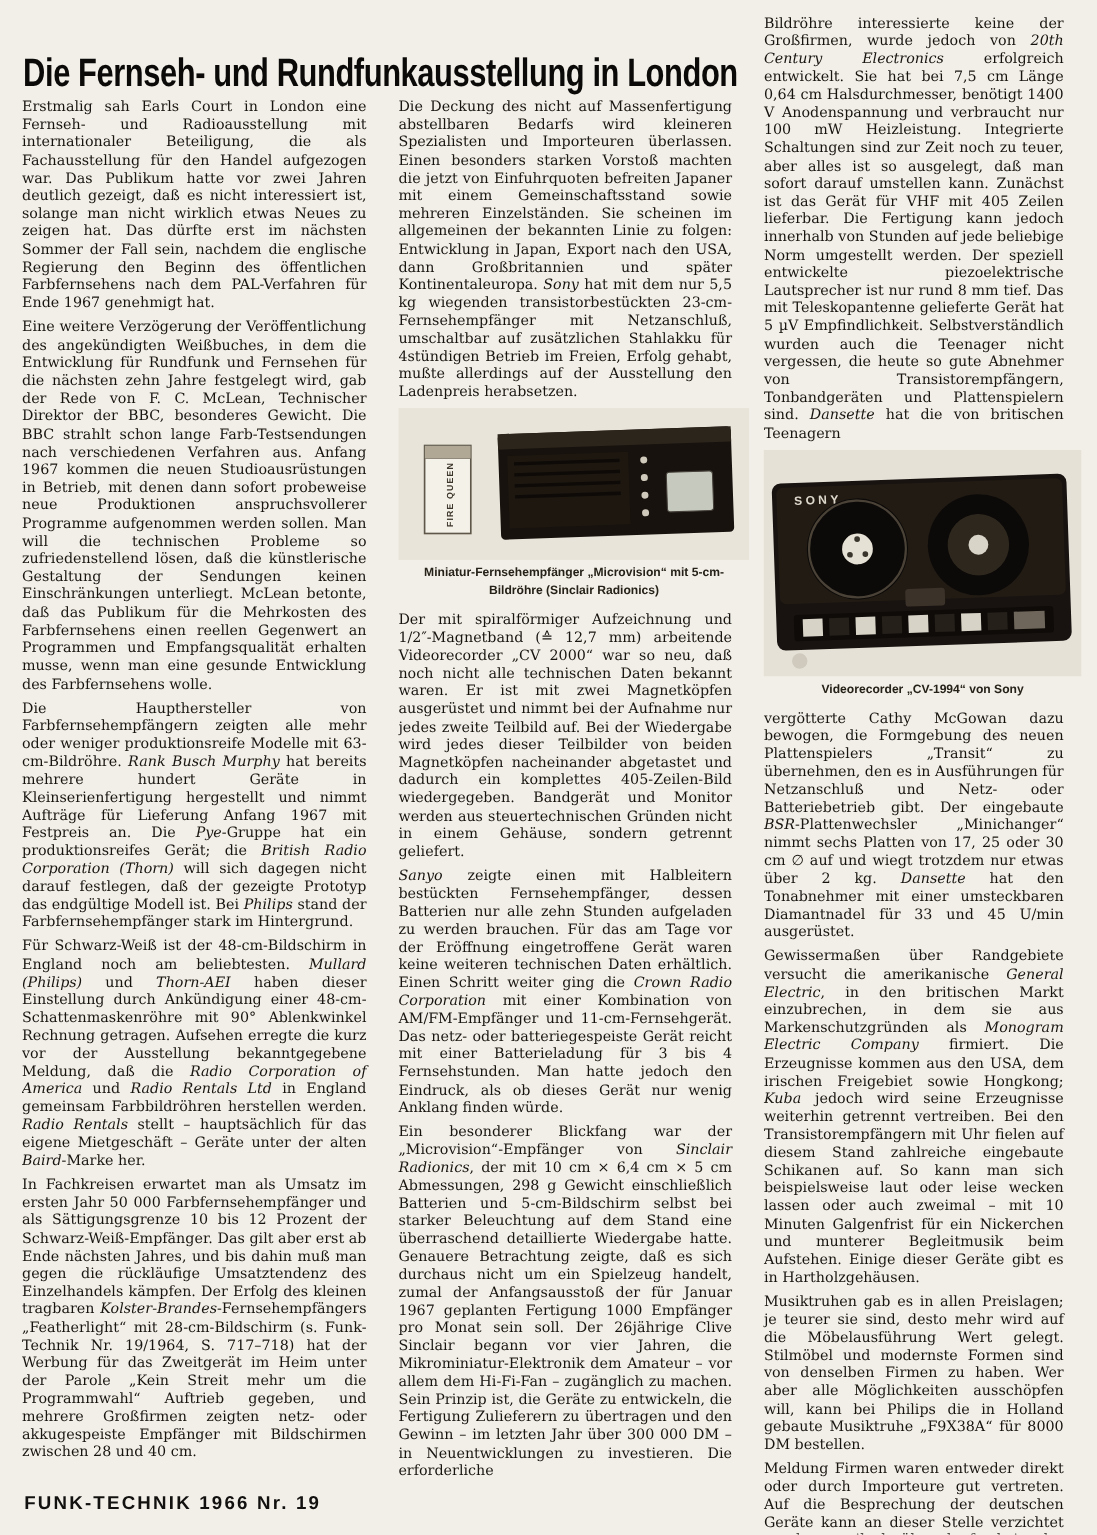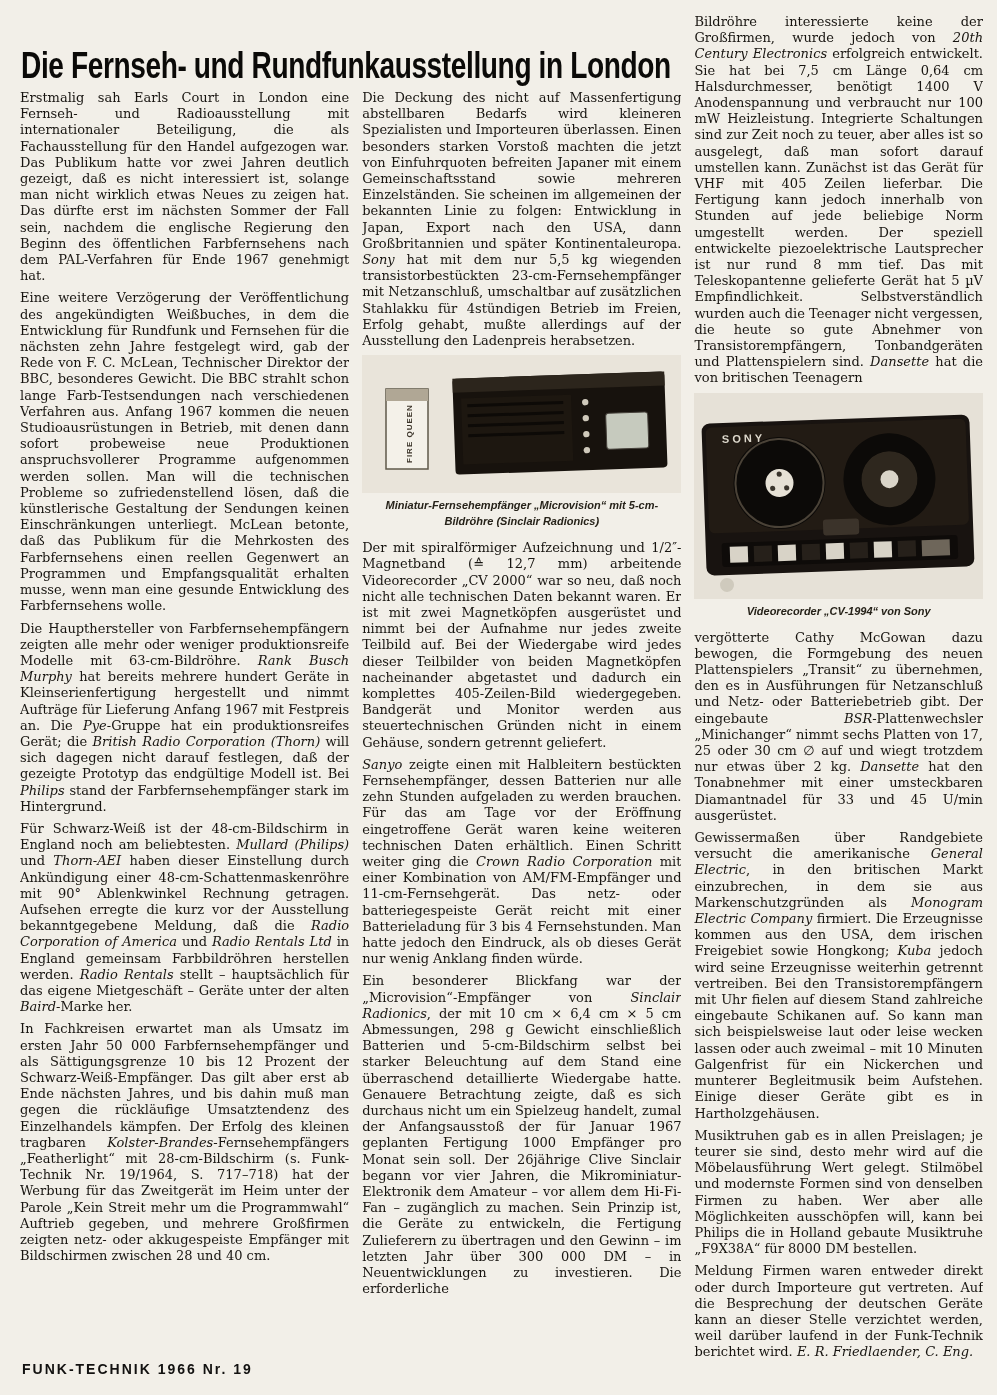--- a/index.html
+++ b/index.html
@@ -23,36 +23,36 @@
   .cols{display:flex;gap:13px;height:1395px;overflow:hidden;}
   .col{
     text-align:justify;
     font-size:13px;line-height:16.2px;
     hyphens:auto;-webkit-hyphens:auto;
     overflow:hidden;
   }
   .col-1{width:332px;padding-top:80px;}
   .col-2{width:322px;padding-top:80px;}
   .col-3{width:291px;padding-top:4px;}
-  .para{margin:0 0 6px 0;}
+  .para{margin:0 16px 6px 0;}
   .para i{font-style:italic;}
   figure{margin:6px 0 2px 0;padding:0;}
   .photo{display:block;}
   .caption{
     font-family:"Liberation Sans", sans-serif;
-    font-style:italic;font-weight:700;
+    font-weight:700;
     font-size:11px;line-height:1.45;
     text-align:center;
     margin:5px 14px 10px 14px;
     color:#262219;
   }
   .footer{
     position:absolute;left:22px;bottom:18px;
     font-family:"Liberation Sans", sans-serif;
-    font-weight:700;font-size:14px;letter-spacing:2px;
+    font-weight:700;font-size:17px;letter-spacing:2px;
     color:#121110;
   }
 </style>
 </head>
 <body>
 
 <div class="page">
 
   <h1 class="title">Die Fernseh- und Rundfunkausstellung in London</h1>
 

